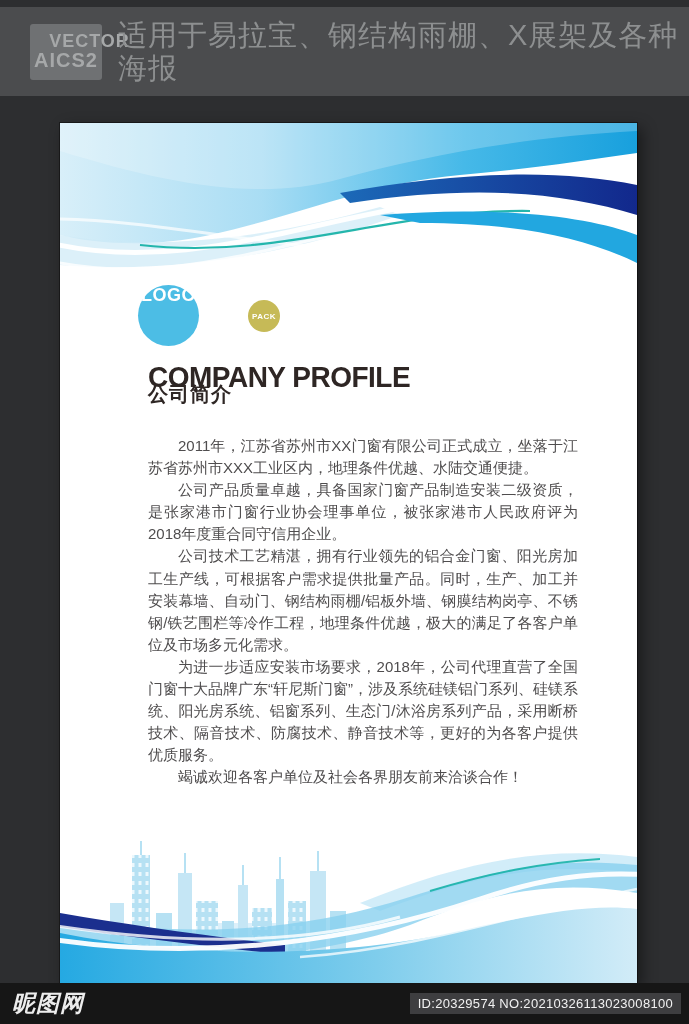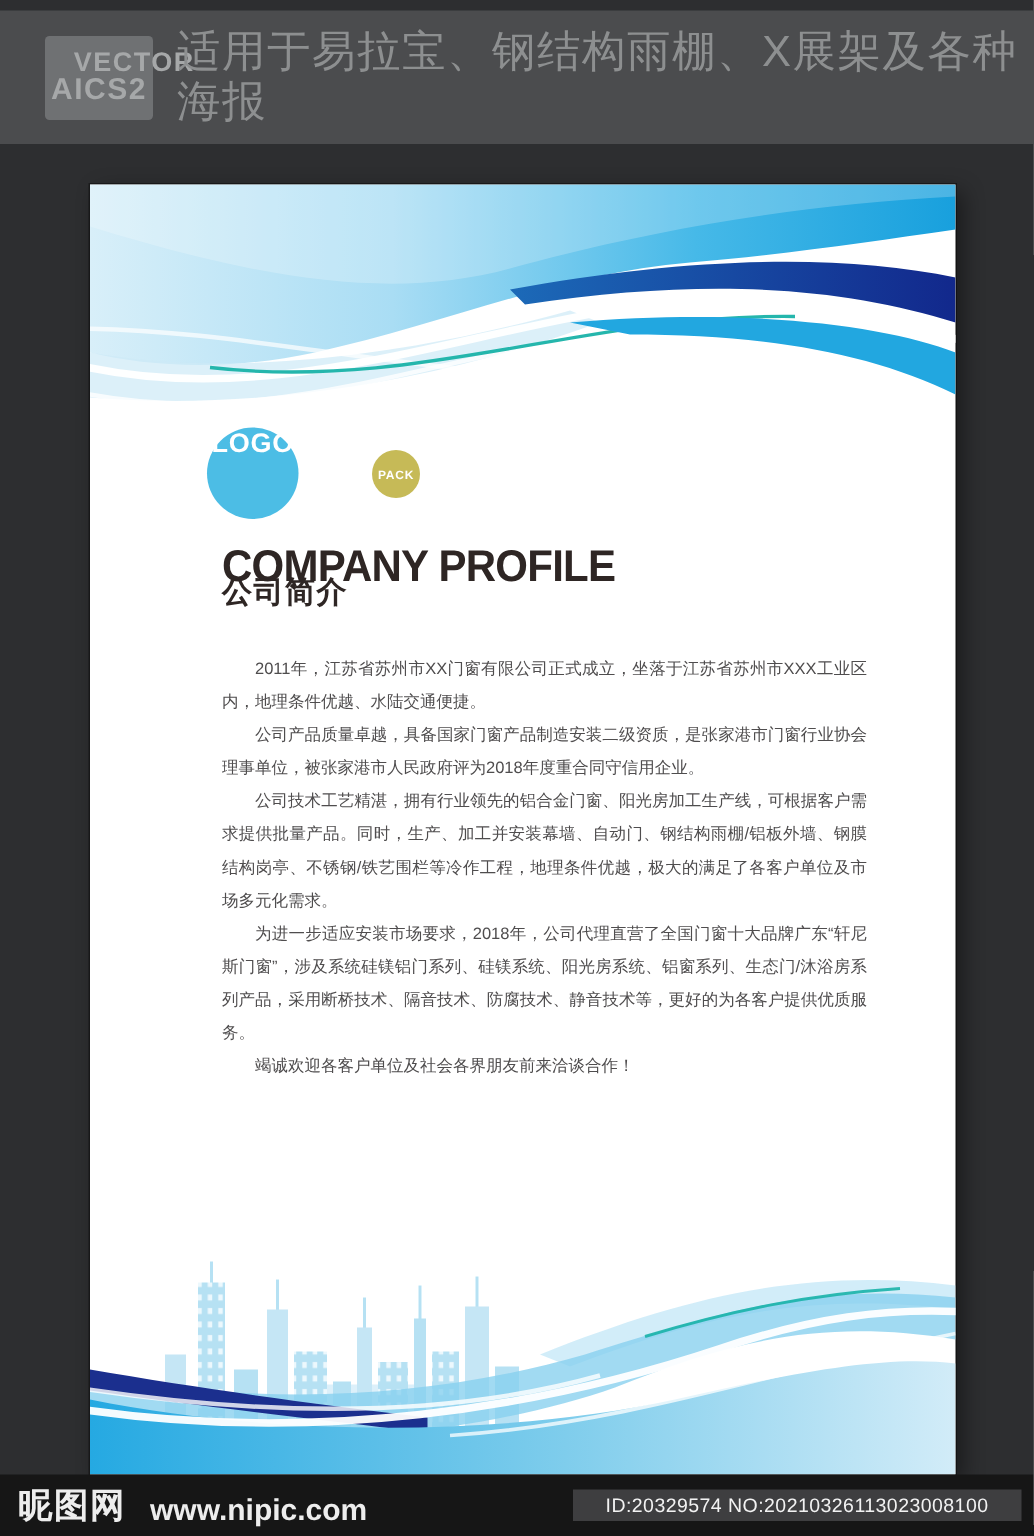--- a/index.html
+++ b/index.html
@@ -51,35 +51,35 @@
     font-size:28px;font-weight:bold;color:#2e2624;letter-spacing:-.5px;
     transform:scaleY(1.06);transform-origin:left top;white-space:nowrap;
   }
   .h-cn{
     position:absolute;left:88px;top:258px;margin:0;
     font-size:20px;font-weight:bold;color:#2e2624;letter-spacing:1px;
   }
   
   .bodytext{
     position:absolute;left:88px;top:312px;width:430px;
-    font-size:11px;line-height:22.1px;color:#4f4d4e;text-align:justify;
+    font-size:15px;line-height:22.1px;color:#4f4d4e;text-align:justify;
   }
   .bodytext p{margin:0;text-indent:2em;}
   
   .sitebar{
     position:absolute;left:0;bottom:0;width:689px;height:41px;background:#161616;
     display:flex;align-items:center;justify-content:space-between;box-sizing:border-box;
     padding:0 8px 0 12px;
   }
-  .site{display:flex;align-items:flex-end;gap:16px;color:#ededed;}
+  .site{display:flex;align-items:center;gap:4px;color:#ededed;font-style:italic;}
   .site-logo{font-size:23px;font-weight:bold;letter-spacing:1px;}
   .site-url{font-size:20px;font-weight:bold;}
   .idbox{
     background:#3e3e40;color:#f2f2f2;font-size:13px;letter-spacing:.3px;
-    padding:3px 22px;white-space:nowrap;
+    padding:3px 8px;white-space:nowrap;
   }
 </style>
 </head>
 <body>
 
 <div class="stage">
 
   <header class="topbar">
     <div class="badge">
       <div class="b1">VECTOR</div>
@@ -177,18 +177,17 @@
       <path d="M-10,186 C150,210 300,186 420,146 C480,126 530,118 590,122" stroke="#ffffff" stroke-width="5" fill="none" opacity="0.95"></path>
       <path d="M-10,172 C120,192 240,192 340,164" stroke="#ffffff" stroke-width="3" fill="none" opacity="0.8"></path>
       <path d="M240,204 C360,196 460,160 577,136" stroke="#ffffff" stroke-width="2.5" fill="none" opacity="0.75"></path>
       <path d="M370,138 C430,120 480,110 540,106" stroke="#19b2a8" stroke-width="2" fill="none" opacity="0.9"></path>
     </svg>
   </main>
 
   <footer class="sitebar">
     <div class="site">
       <span class="site-logo">昵图网</span>
-      <span class="site-url">www.nipic.com</span>
     </div>
     <div class="idbox">ID:20329574 NO:20210326113023008100</div>
   </footer>
 
 </div>
 
 </body></html>

